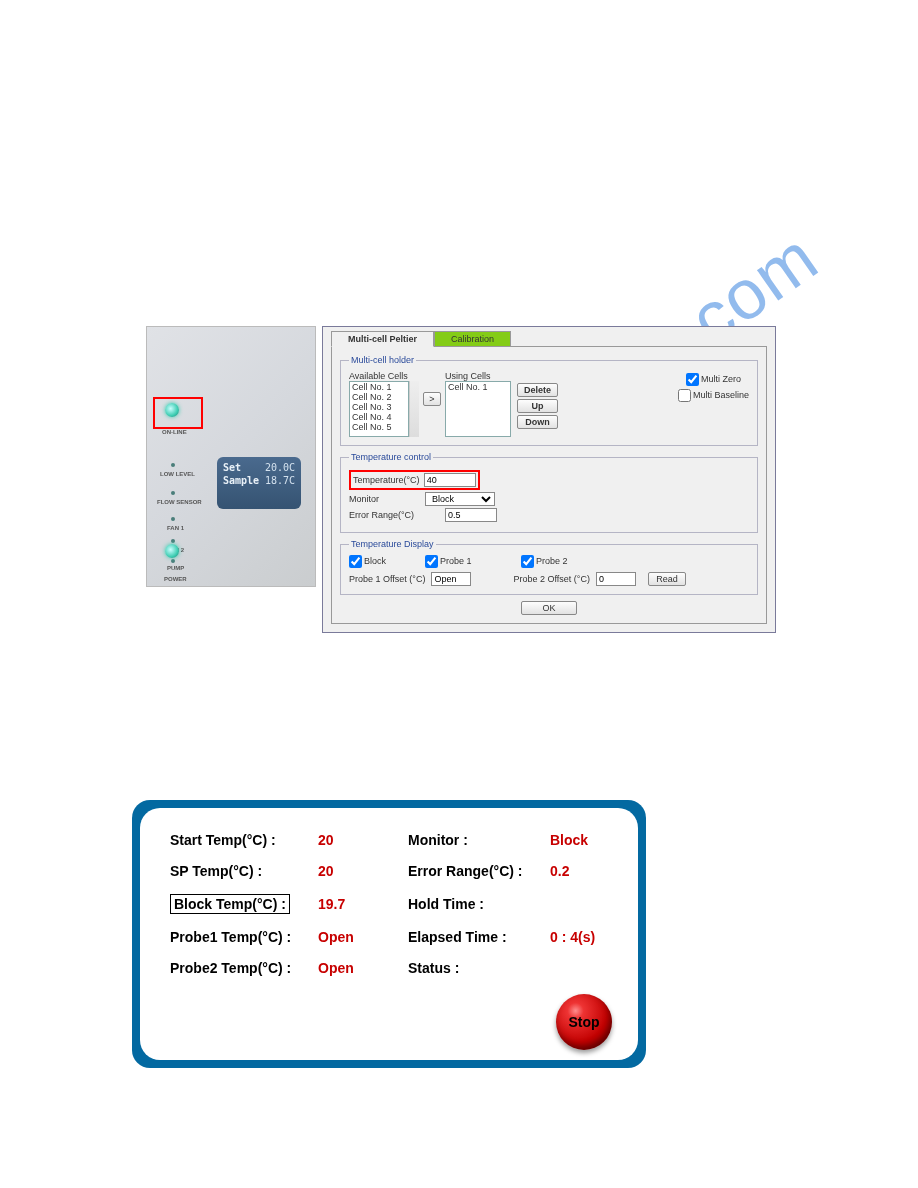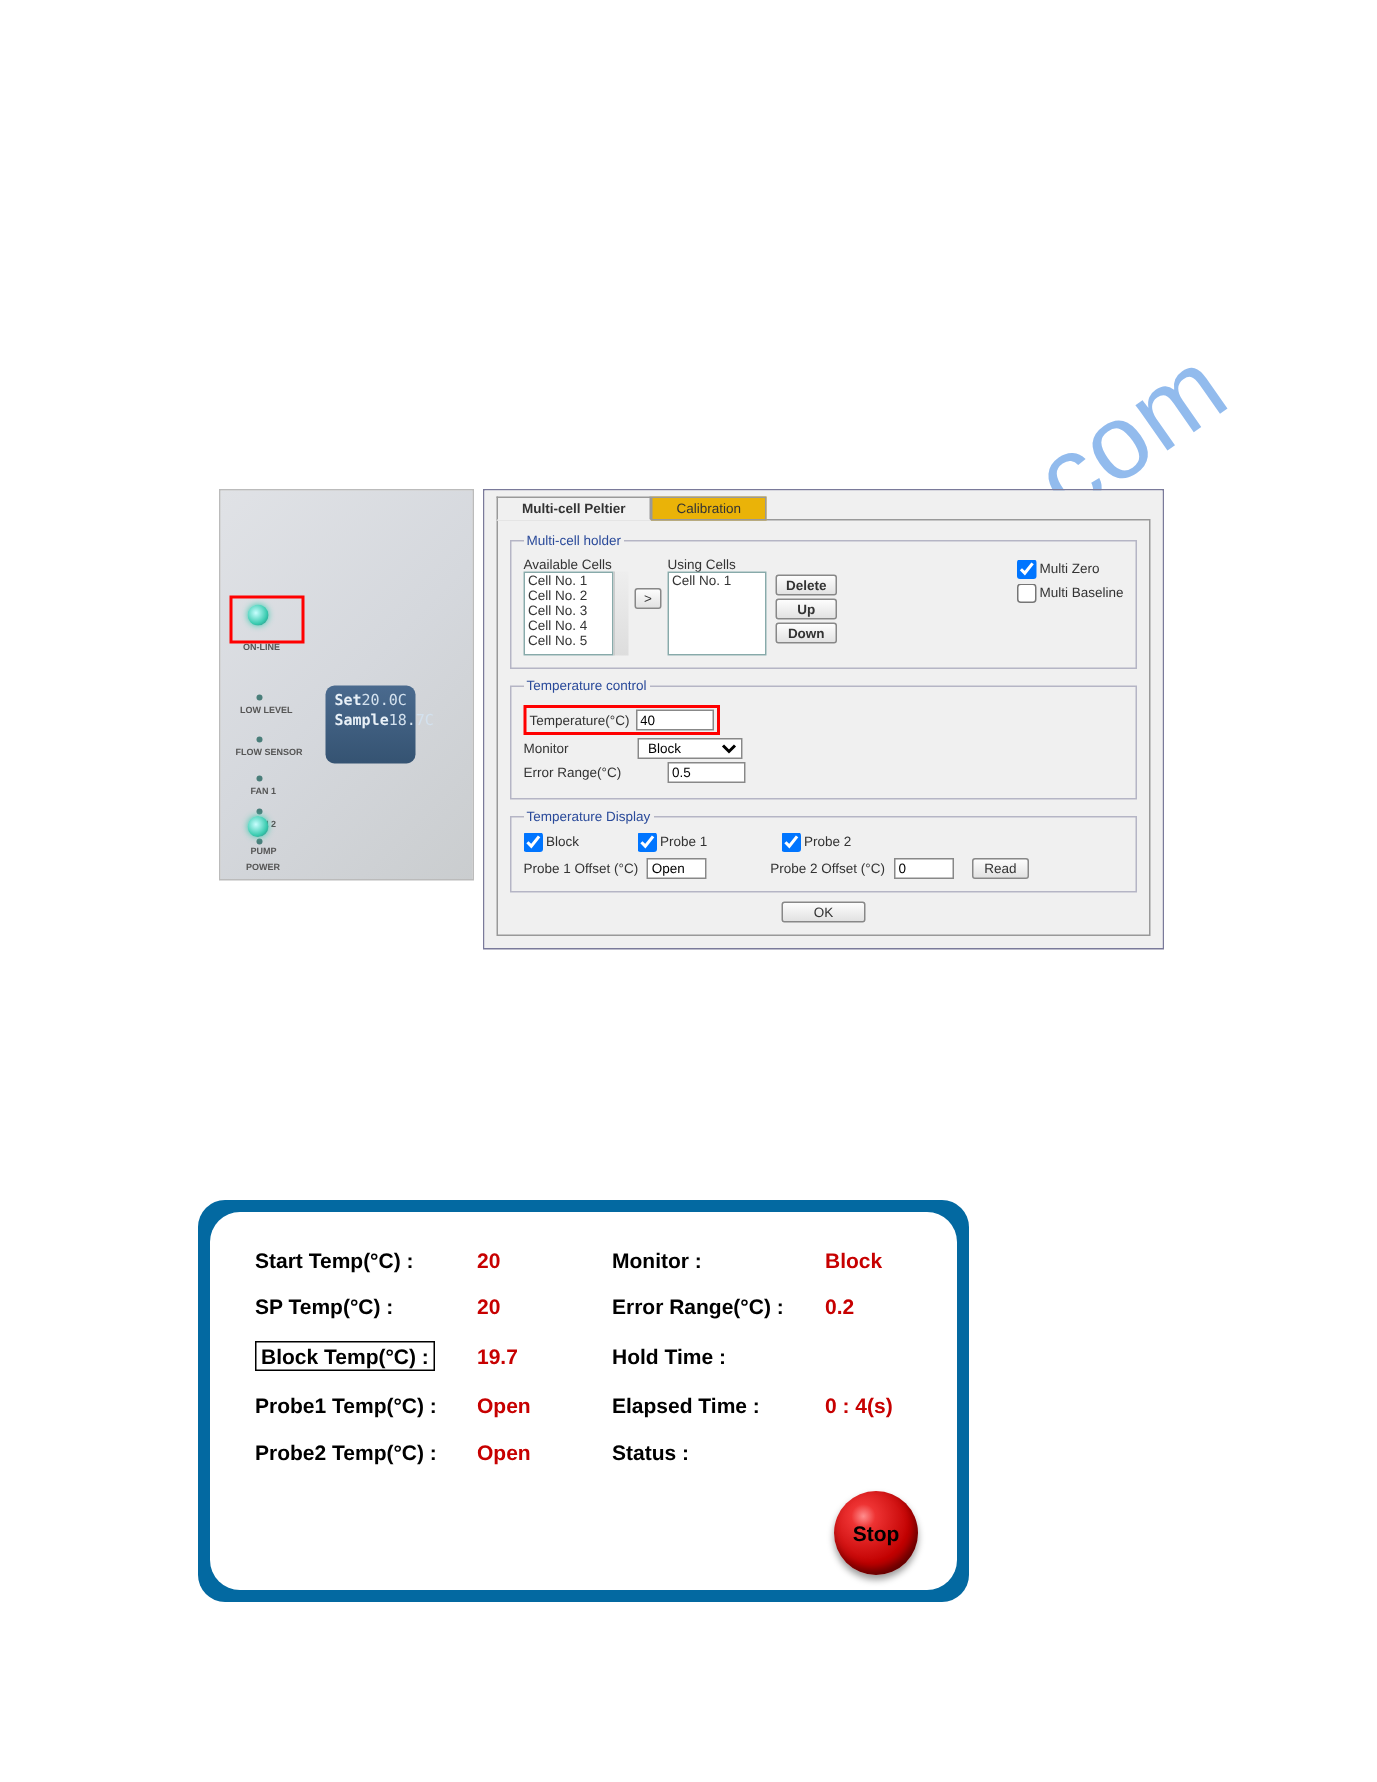--- a/index.html
+++ b/index.html
@@ -6,37 +6,37 @@
   body { background: #fff; font-family: Arial, sans-serif; width: 918px; height: 1188px; position: relative; }
 
   
   .top-row { position: absolute; top: 326px; left: 146px; display: flex; gap: 6px; align-items: flex-start; }
 
   
   .hw-photo { width: 170px; height: 261px; background: linear-gradient(135deg, #e0e2e6 0%, #d5d8dd 50%, #cacdcf 100%); position: relative; border: 1px solid #bbb; }
   .hw-red-box { position: absolute; top: 70px; left: 6px; width: 50px; height: 32px; border: 2px solid #ff0000; }
   .hw-led1 { position: absolute; top: 76px; left: 18px; width: 14px; height: 14px; border-radius: 50%; background: radial-gradient(circle at 40% 40%, #c8fefe, #3cccb1 60%, #1a7a6f); box-shadow: 0 0 4px #3cccb1; }
   .hw-label { position: absolute; font-size: 6px; color: #555; font-weight: bold; }
-  .hw-lcd { position: absolute; top: 130px; left: 70px; width: 60px; height: 52px; background: linear-gradient(180deg,#4a6a8e,#355372); border-radius: 6px; padding: 4px; }
+  .hw-lcd { position: absolute; top: 130px; left: 70px; width: 84px; height: 52px; background: linear-gradient(180deg,#4a6a8e,#355372); border-radius: 6px; padding: 4px; }
   .hw-lcd-row { display: flex; justify-content: space-between; font-family: monospace; font-size: 10px; color: #d3e1ee; padding: 1px 2px; }
   .hw-lcd-row b { color:#e8f0f7; font-weight:bold;}
   .hw-led2 { position: absolute; bottom: 28px; left: 18px; width: 14px; height: 14px; border-radius: 50%; background: radial-gradient(circle at 40% 40%, #c8fefe, #3cccb1 60%, #1a7a6f); box-shadow: 0 0 4px #3cccb1; }
   .hw-dot { position:absolute; left:24px; width:4px; height:4px; background:#4a7e7a; border-radius:50%; }
 
   
   .win { width: 454px; background: #f0f0f0; border: 1px solid #7a7a9a; font-size: 9px; color: #333; }
   .titlebar { height: 18px; background: linear-gradient(#fff,#e8e8f0); display: flex; align-items: center; padding: 0 4px; justify-content: space-between; border-bottom: 1px solid #bcbccc; }
   .titlebar .left { display:flex; align-items:center; gap:4px; }
   .tb-icon { width:10px; height:10px; background:#6da0cc; display:inline-block; }
   .winbtns { display:flex; gap:1px; }
   .winbtn { width:24px; height:13px; background: linear-gradient(#f3f3f8,#d7d7e2); border:1px solid #aaa; font-size:8px; display:flex; align-items:center; justify-content:center; color:#555; }
   .winbtn.close { background: linear-gradient(#e77,#c11); color:#fff; }
   .win-body { background:#f0f0f0; padding: 4px 8px 8px; }
   .tabs { display:flex; margin-bottom: -1px; position:relative; z-index:1;}
-  .tab { padding: 2px 16px; border:1px solid #999; background:#eab308; font-size:9px; border-bottom:1px solid #999;}
+  .tab { padding: 2px 16px; border:1px solid #999; background:#84cc16; font-size:9px; border-bottom:1px solid #999;}
   .tab.active { background:#f0f0f0; border-bottom:1px solid #f0f0f0; font-weight:bold;}
   .panel { border:1px solid #999; padding: 8px; background:#f0f0f0;}
   fieldset { border:1px solid #b5b5c5; margin-bottom:6px; padding:6px 8px 8px; position:relative;}
   legend { font-size:9px; color:#2a4a9a; padding:0 2px;}
   .row { display:flex; align-items:center; gap:4px; margin:2px 0; font-size:9px;}
   .lbl { display:inline-block;}
   .listbox { border:1px solid #8aa; background:#fff; font-size:9px; overflow:hidden;}
   .listbox.avail { width:60px; height:56px;}
   .listbox.using { width:66px; height:56px;}
   .listitem { padding:0 2px; white-space:nowrap;}
@@ -44,21 +44,21 @@
   .btn.arrow { min-width:18px; padding:1px 3px;}
   .btncol { display:flex; flex-direction:column; gap:2px;font-weight:bold;}
   .chk input { vertical-align:middle; margin-right:2px;}
   input.txt, select.sel { border:1px solid #888; background:#fff; font-size:9px; padding:0 2px; height:14px;}
   .redbox { border:2px solid #ff0000; padding:1px 2px; display:inline-flex; align-items:center; gap:4px;}
   .ok-row { text-align:center; margin-top:4px;}
 
   
   .mch { display:flex; align-items:flex-start; }
   .mch .mid { display:flex; flex-direction:column; justify-content:center; height:56px; margin:0 4px;}
-  .mch .right-opts { margin-left:auto; display:flex; flex-direction:column; gap:3px; align-items:flex-start; padding-top:2px;}
+  .mch .right-opts { margin-left:auto; display:flex; flex-direction:column; gap:3px; align-items:center; padding-top:2px;}
   .scrollhint { display:inline-block; width:10px; height:56px; background:linear-gradient(#eee,#ddd); border-left:1px solid #ccc;}
 
   .temp-display-row { display:flex; align-items:center; gap:6px; flex-wrap:nowrap;}
 
   
   .watermark { position:absolute; top:370px; left:300px; font-size:70px; color:#3a84e0; opacity:0.55; transform: rotate(-35deg); font-family: Arial, sans-serif; pointer-events:none; letter-spacing:1px; font-weight:400;}
 
   
   .status-wrap { position:absolute; top:800px; left:132px; width:514px; height:268px; background:#0369a1; border-radius:18px; }
   .status-inner { position:absolute; top:8px; left:8px; right:8px; bottom:8px; background:#fff; border-radius:20px; padding:24px 30px 14px; }

